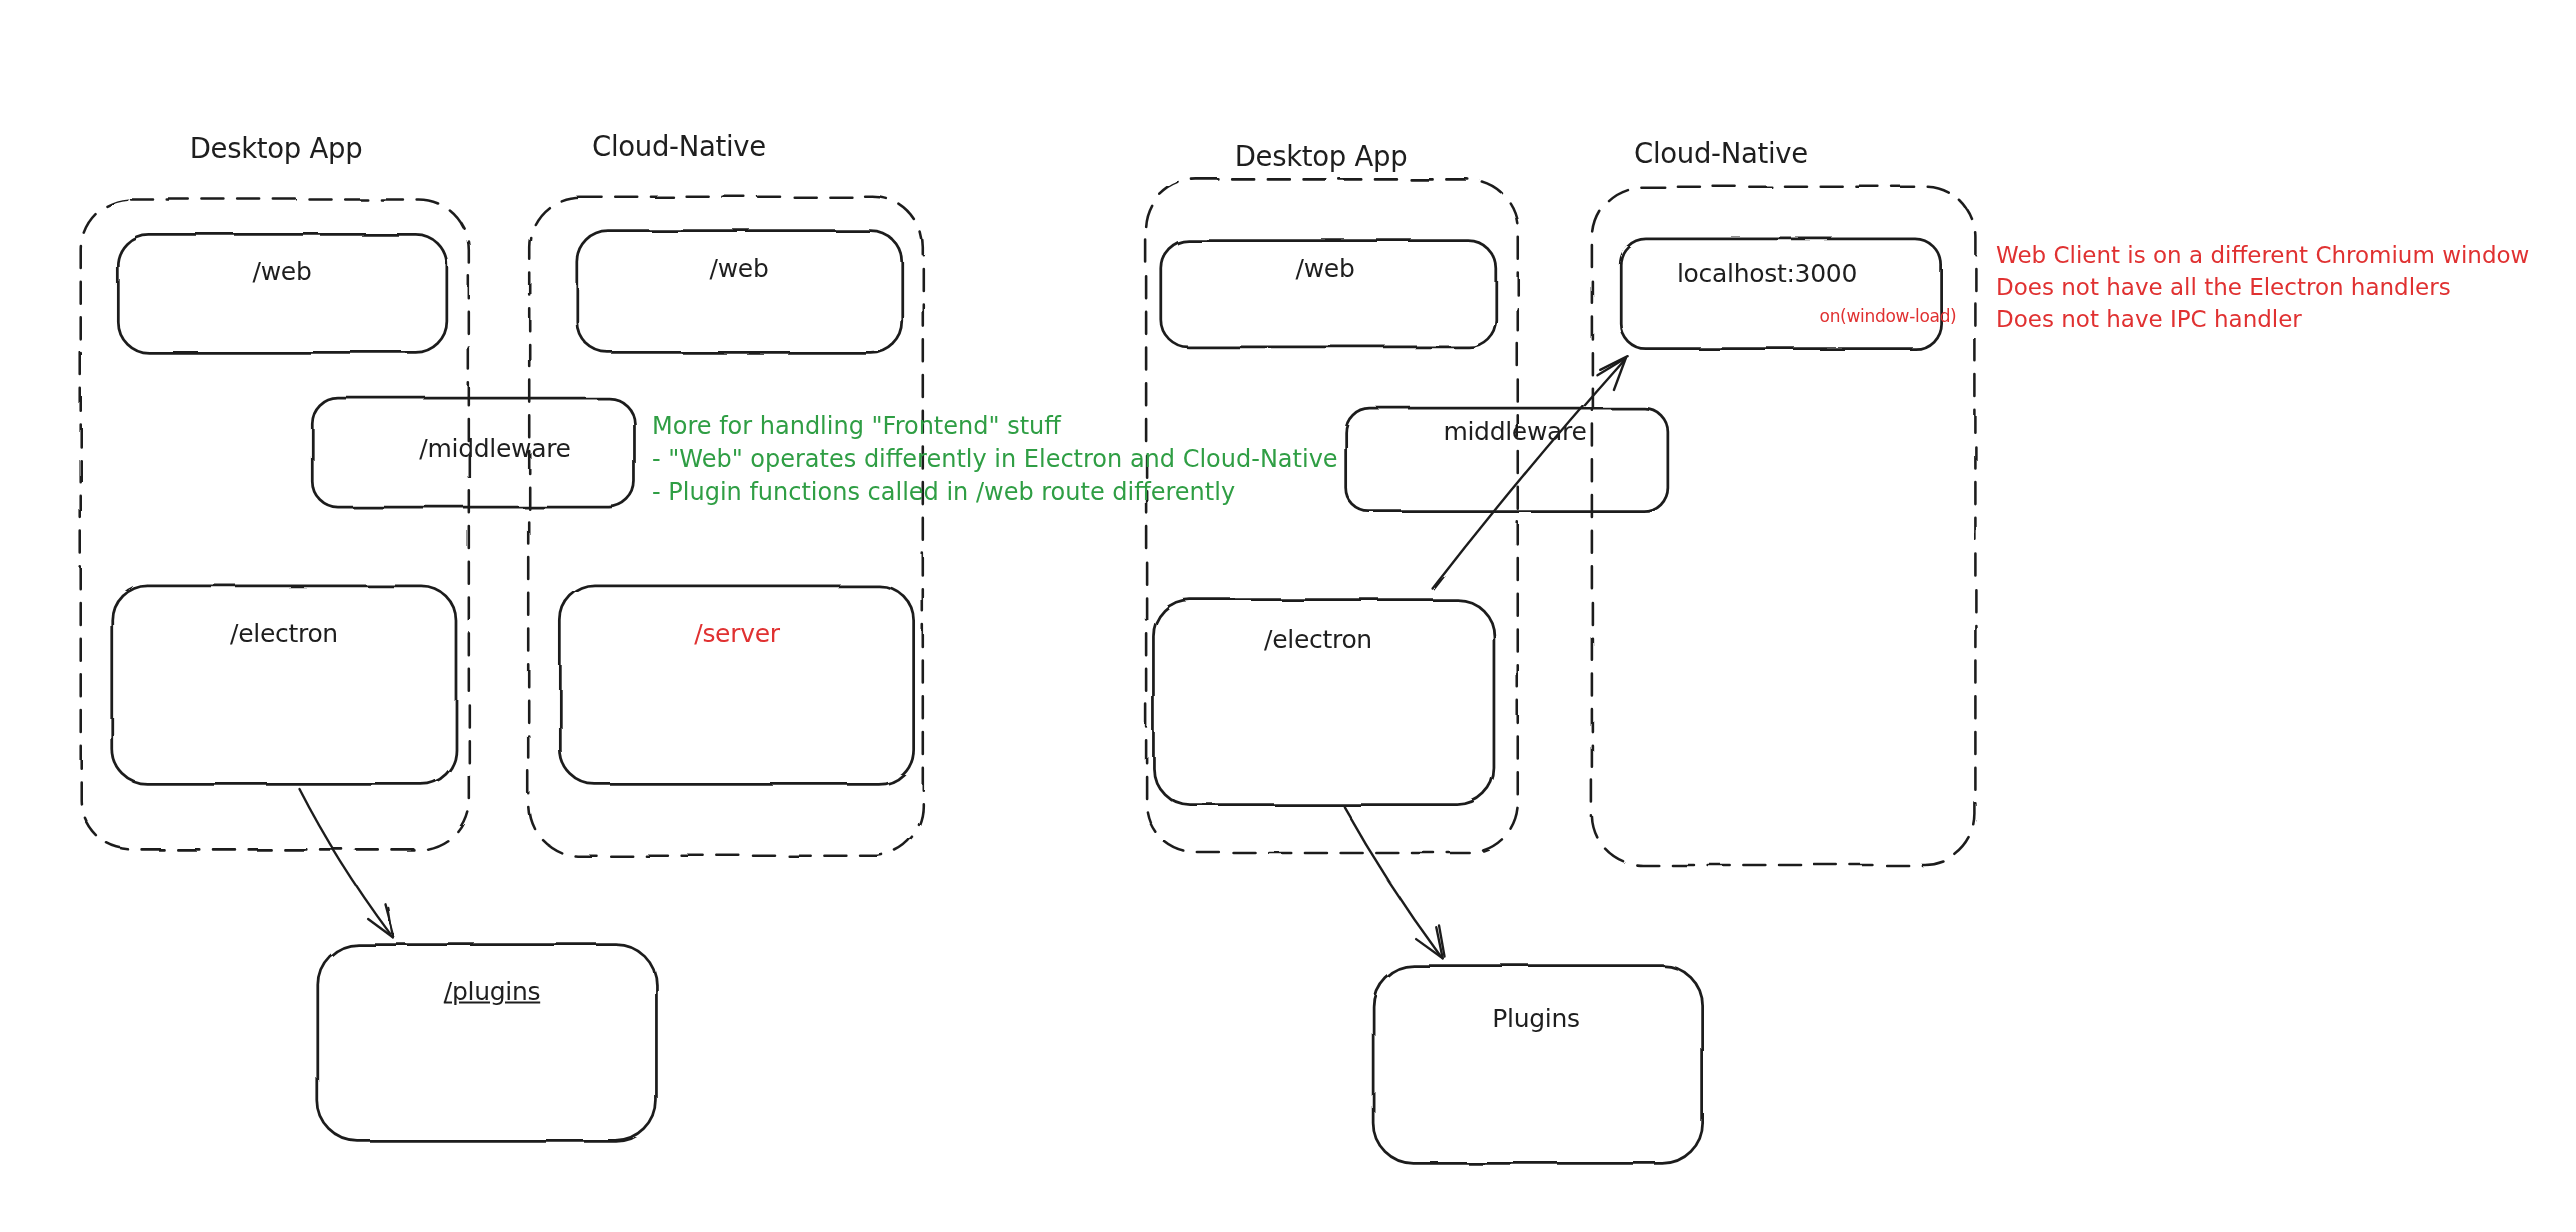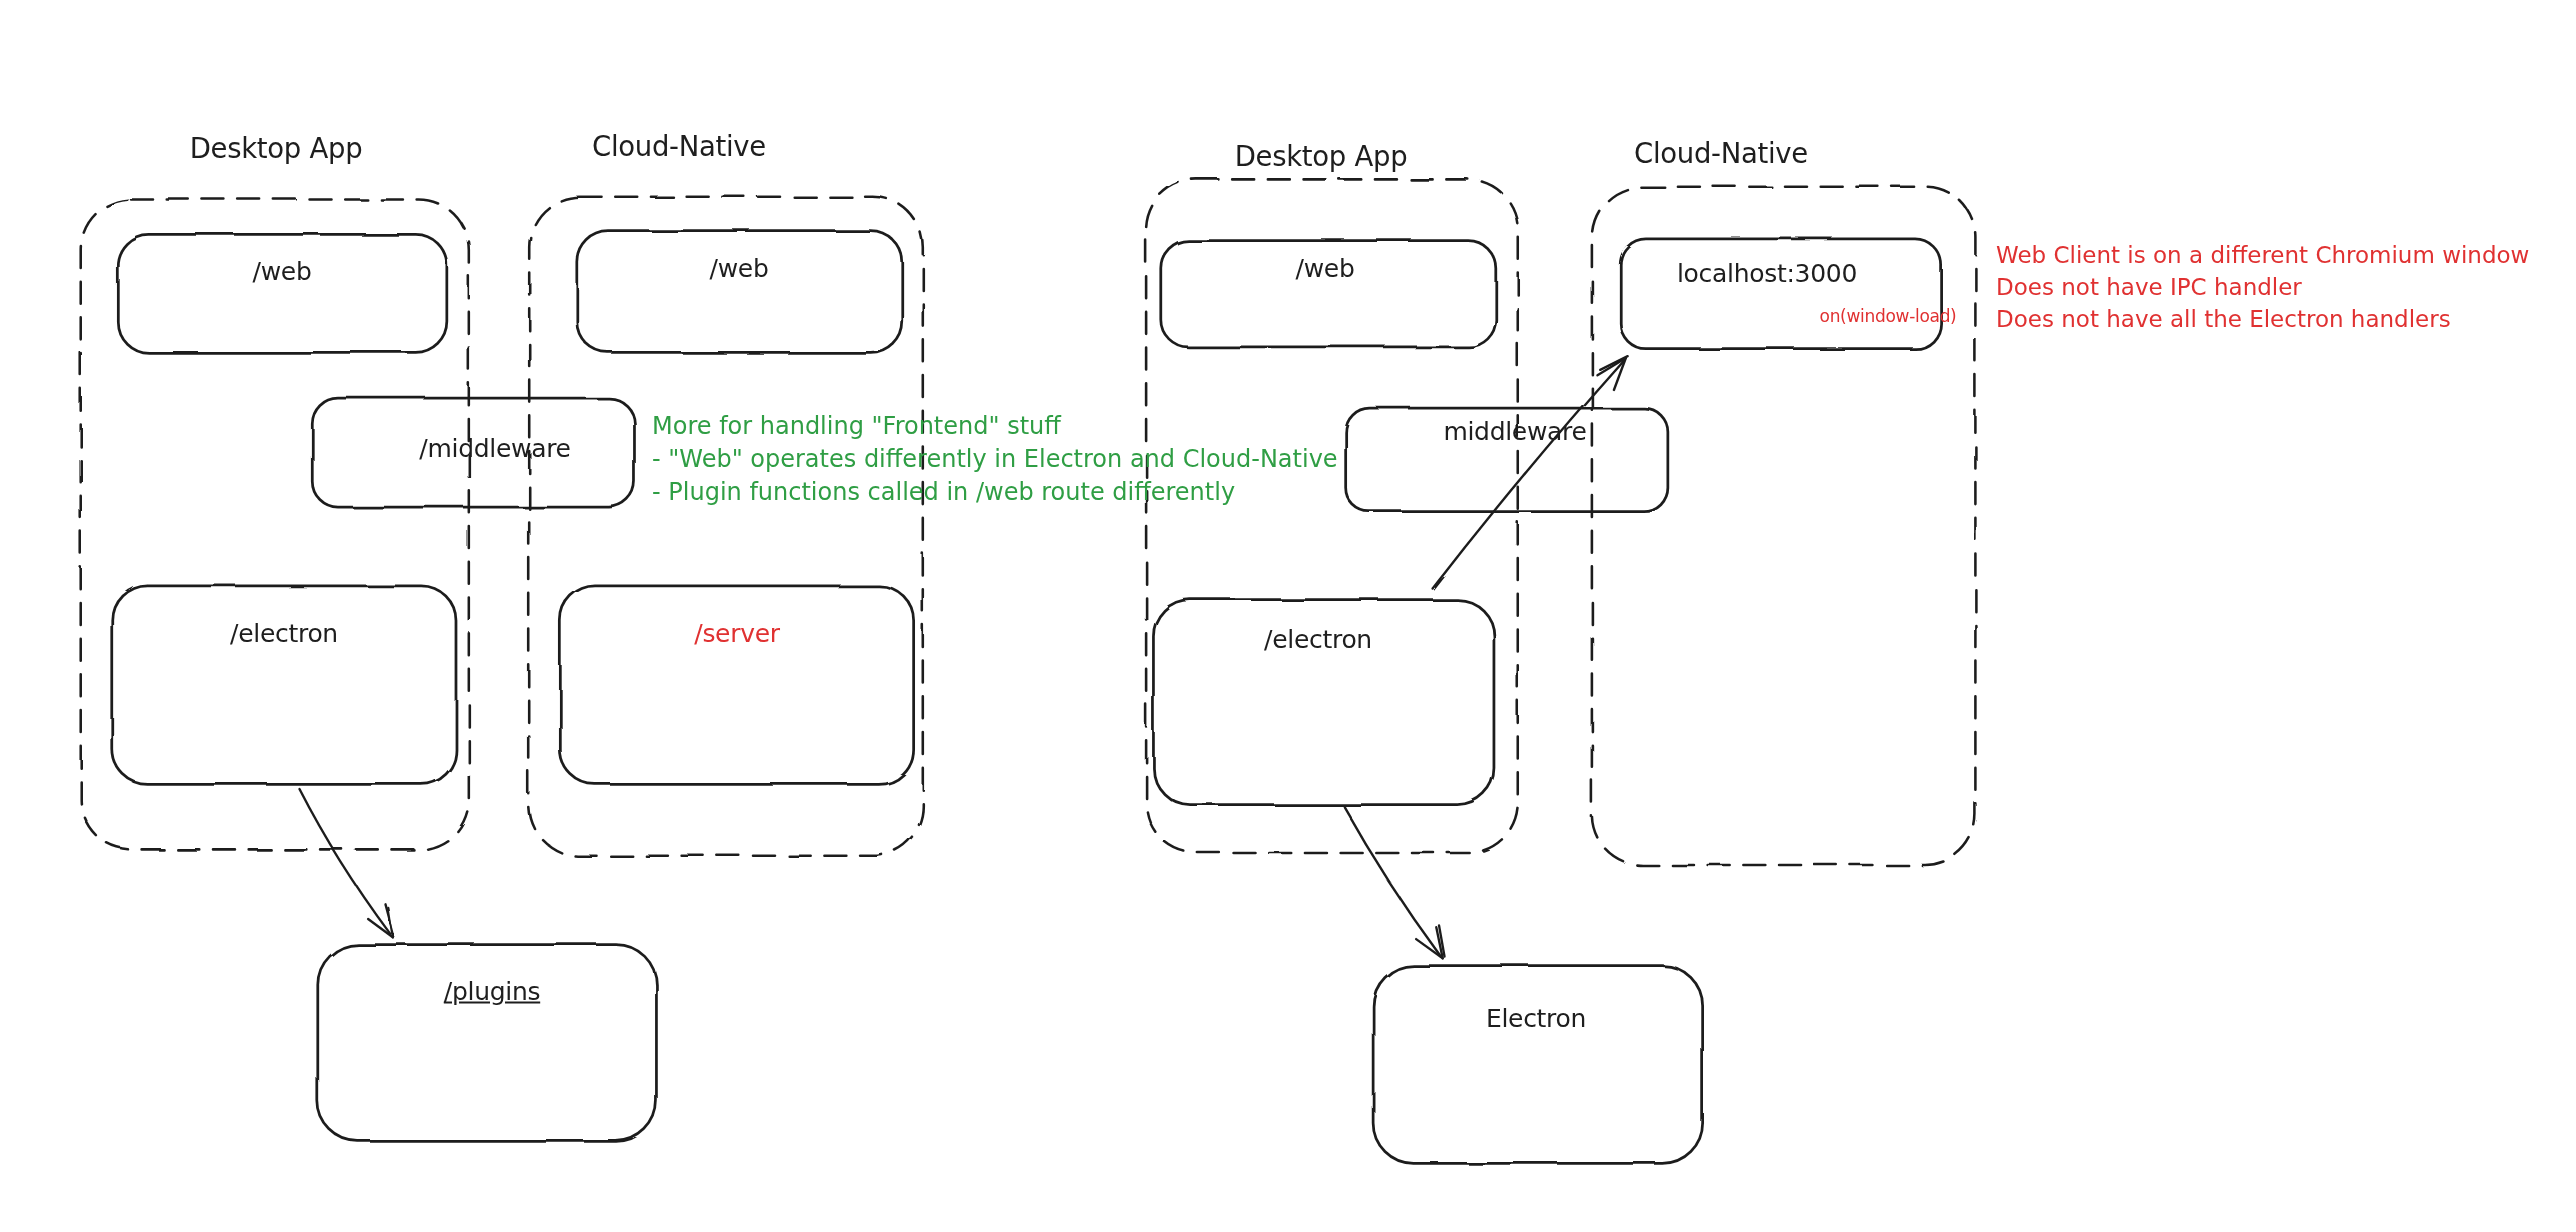--- a/index.html
+++ b/index.html
@@ -108,28 +108,28 @@
   <div class="t" id="t-middleware-l">/middleware</div>
   <div class="t" id="t-electron-l">/electron</div>
   <div class="t red" id="t-server">/server</div>
   <div class="t" id="t-plugins-l">/plugins</div>
 
   <div class="t" id="t-web-r">/web</div>
   <div class="t" id="t-localhost">localhost:3000</div>
   <div class="t red" id="t-window-load">on(window-load)</div>
   <div class="t" id="t-middleware-r">middleware</div>
   <div class="t" id="t-electron-r">/electron</div>
-  <div class="t" id="t-plugins-r">Electron</div>
+  <div class="t" id="t-plugins-r">Plugins</div>
 
   <div class="note note-green">
     <div>More for handling "Frontend" stuff</div>
     <div>- "Web" operates differently in Electron and Cloud-Native</div>
     <div>- Plugin functions called in /web route differently</div>
   </div>
 
   <div class="note note-red">
     <div>Web Client is on a different Chromium window</div>
+    <div>Does not have all the Electron handlers</div>
     <div>Does not have IPC handler</div>
-    <div>Does not have all the Electron handlers</div>
   </div>
 
 </div>
 
 
 </body></html>

